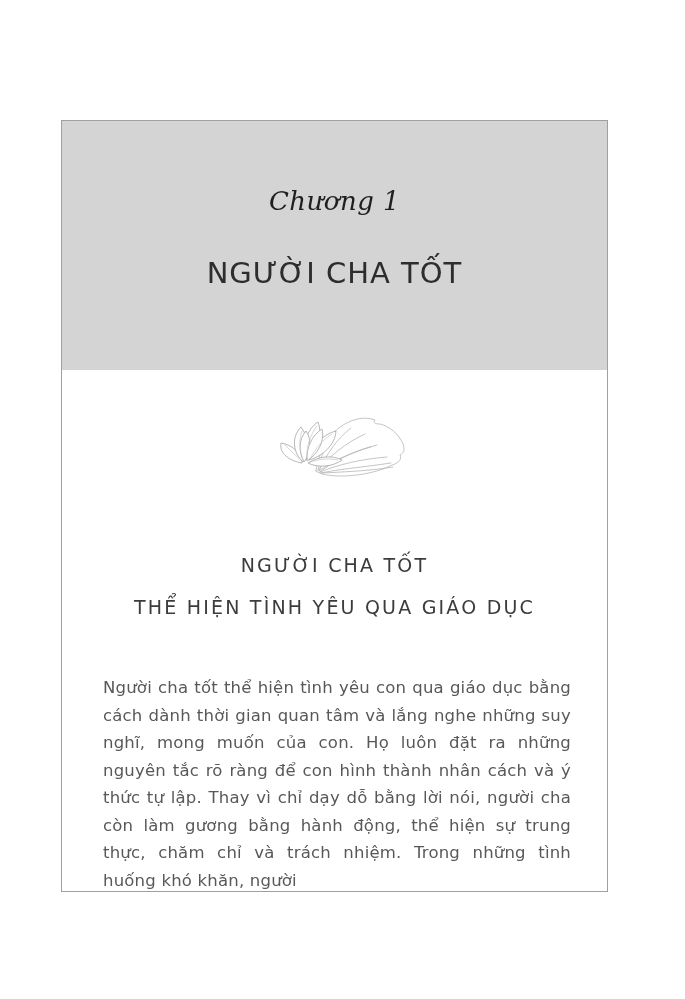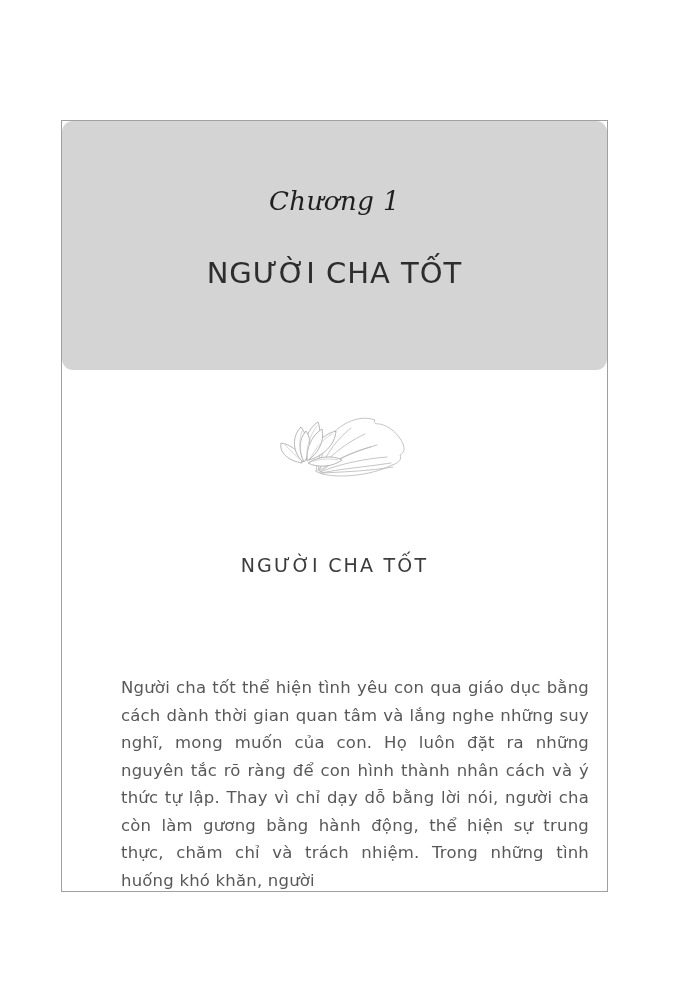--- a/index.html
+++ b/index.html
@@ -24,21 +24,20 @@
     background: #ffffff;
     box-sizing: border-box;
   }
   .chapter-header {
     position: absolute;
     left: 0;
     top: 0;
     width: 100%;
     height: 249px;
     background: #d4d4d4;
-    border-radius: 11px;
   }
   .chapter-label {
     position: absolute;
     left: 0;
     top: 60px;
     width: 100%;
     text-align: center;
     font-family: "DejaVu Serif", serif;
     font-style: italic;
     font-weight: 500;
@@ -77,21 +76,21 @@
     width: 100%;
     text-align: center;
     font-size: 19px;
     line-height: 42px;
     font-weight: 500;
     letter-spacing: 2.2px;
     color: #3c3c3c;
   }
   .body-paragraph {
     position: absolute;
-    left: 59px;
+    left: 41px;
     top: 553px;
     width: 468px;
     font-size: 16.5px;
     line-height: 27.5px;
     color: #585858;
     text-align: justify;
     letter-spacing: 0.2px;
   }
 </style>
 </head>
@@ -143,17 +142,18 @@
         <path d="M34,59 C30,48 30,38 33,30"></path>
         <path d="M38,58 C37,46 41,34 48,25"></path>
         <path d="M41,58 C46,48 54,38 63,33"></path>
         <path d="M41,61 C50,58 60,57 69,59"></path>
       </g>
     </svg>
   </div>
 
   <div class="section-title">
     <span>NGƯỜI CHA TỐT</span><br>
+    <span>THỂ HIỆN TÌNH YÊU QUA GIÁO DỤC</span>
   </div>
 
   <div class="body-paragraph">Người cha tốt thể hiện tình yêu con qua giáo dục bằng cách dành thời gian quan tâm và lắng nghe những suy nghĩ, mong muốn của con. Họ luôn đặt ra những nguyên tắc rõ ràng để con hình thành nhân cách và ý thức tự lập. Thay vì chỉ dạy dỗ bằng lời nói, người cha còn làm gương bằng hành động, thể hiện sự trung thực, chăm chỉ và trách nhiệm. Trong những tình huống khó khăn, người</div>
 
 </div>
 
 </body></html>

